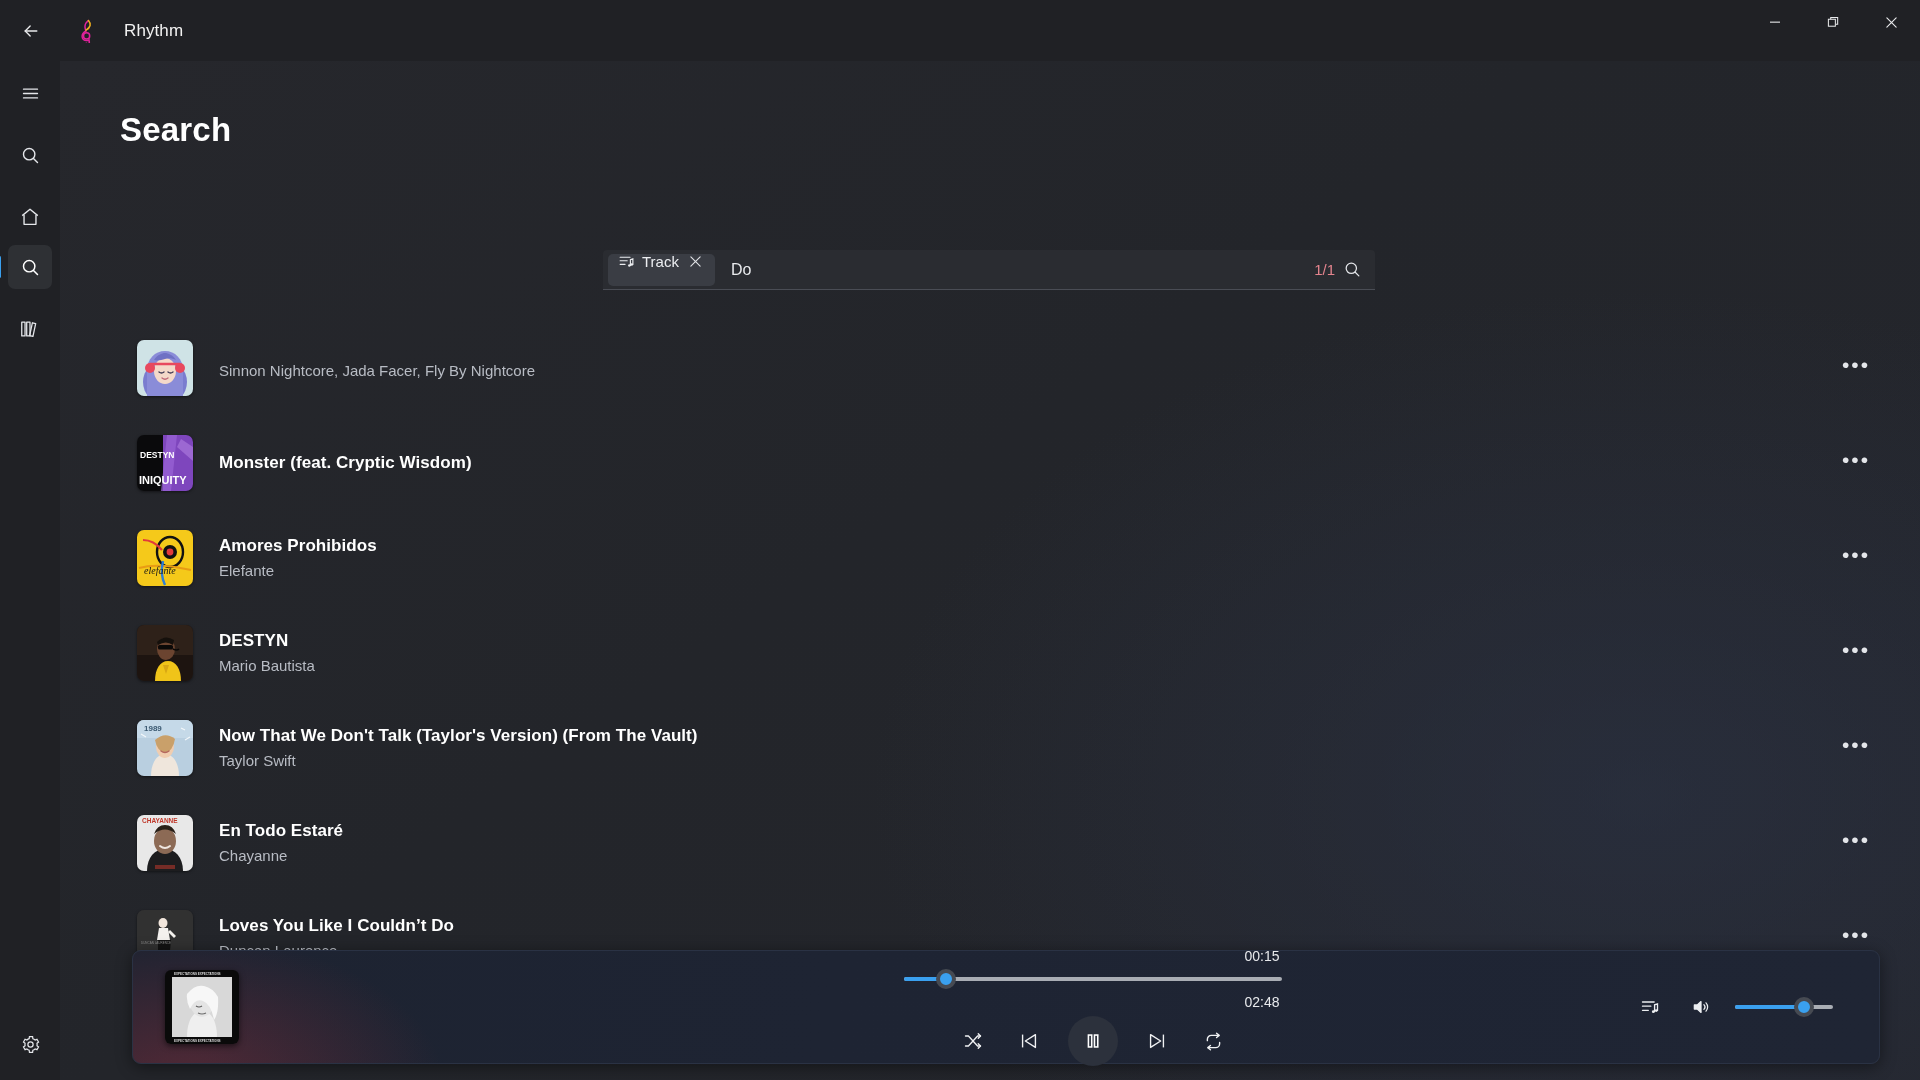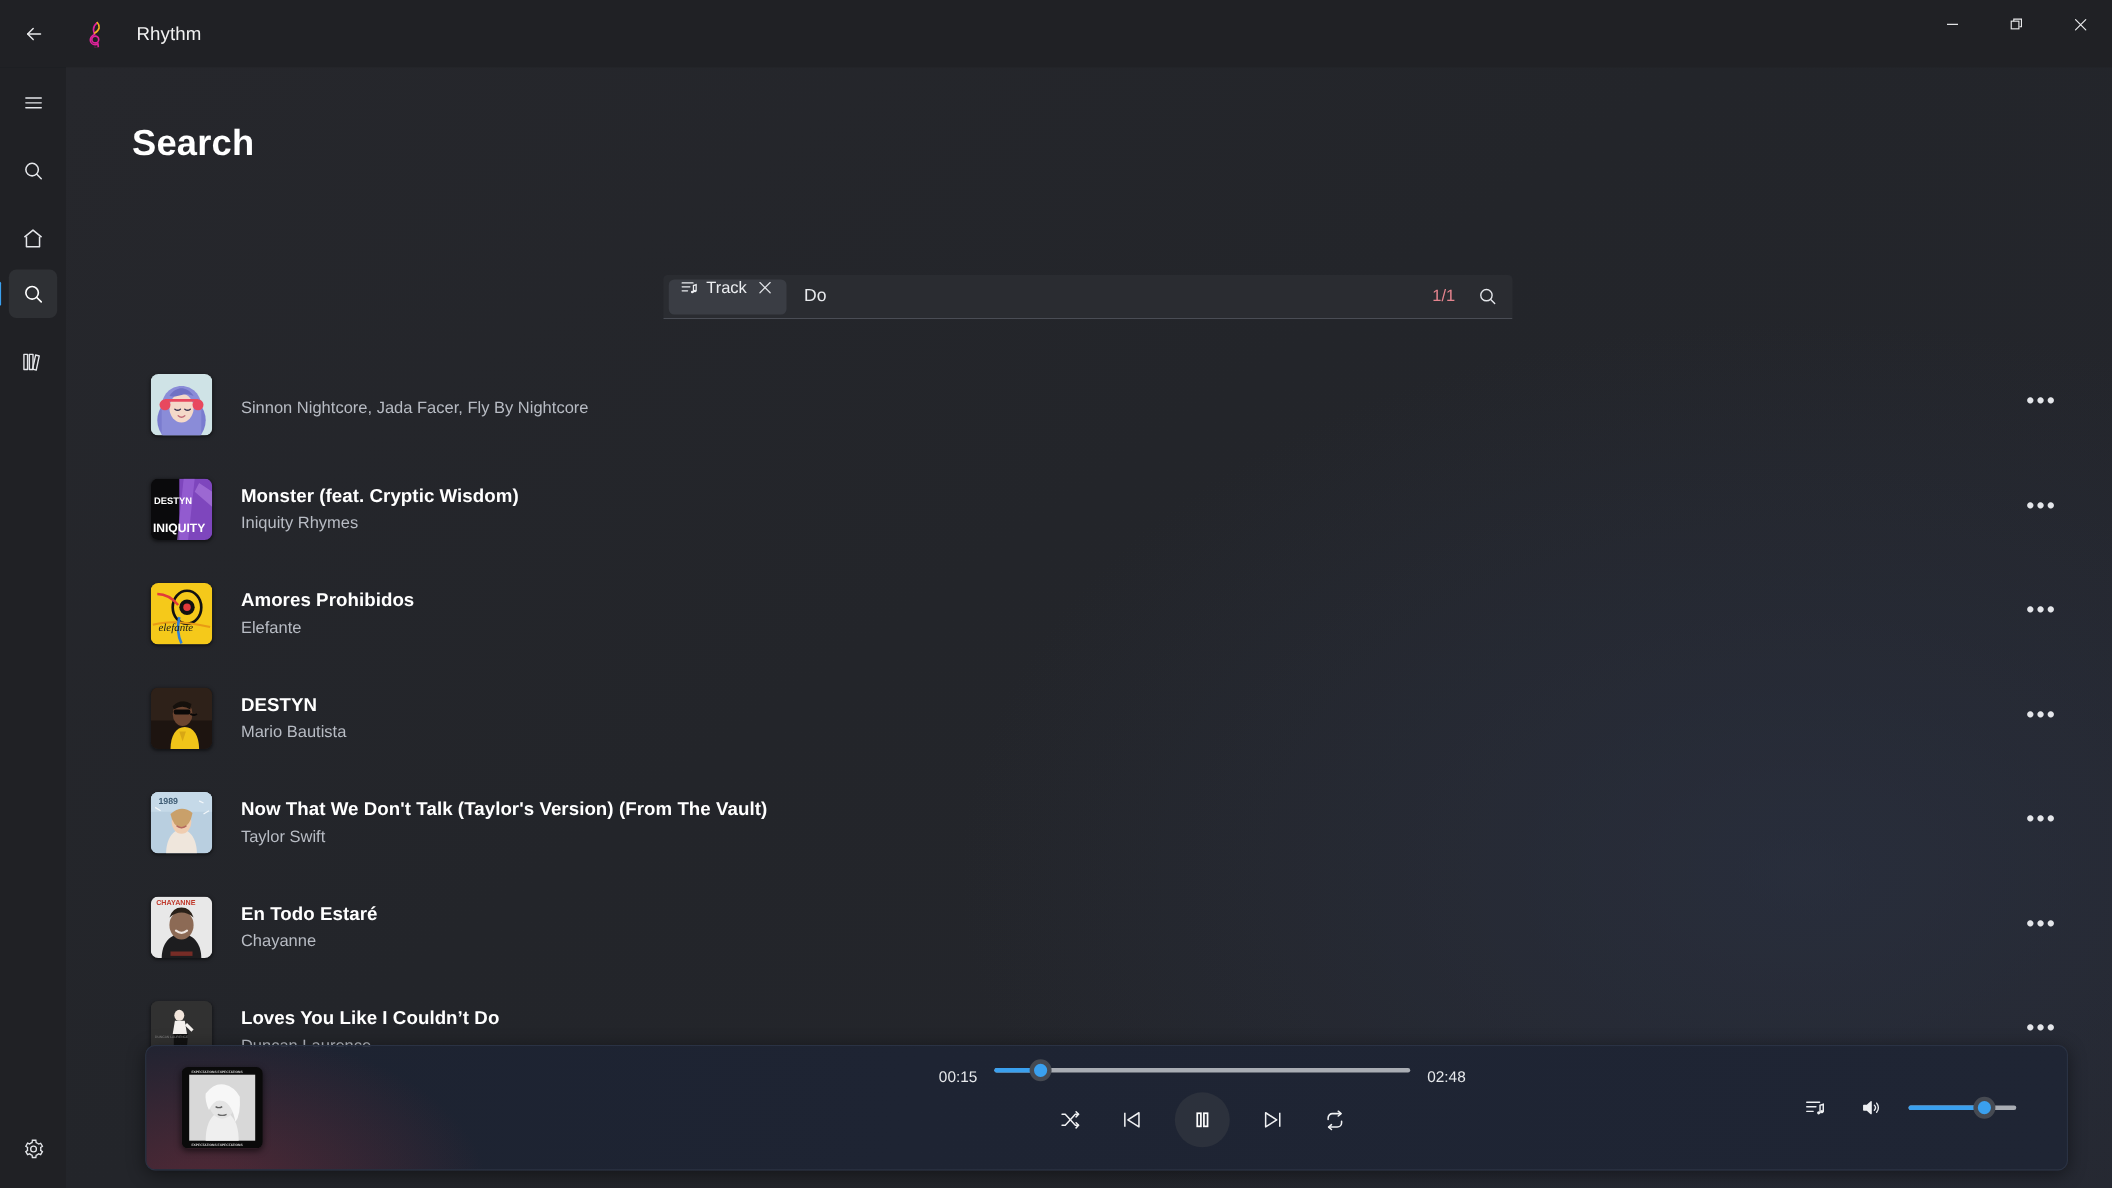--- a/index.html
+++ b/index.html
@@ -80,21 +80,21 @@
     height: 32px; background: #3a3d44; border-radius: 5px;
     display: flex; align-items: center; gap: 7px; padding: 0 9px 16px 10px;
     flex: 0 0 auto;
   }
   .chip-label { font-size: 15px; color: #eceef1; }
   .chip-x { width: 20px; height: 20px; display: flex; align-items: center; justify-content: center; }
   .search-query {
     flex: 1 1 auto; margin-left: 16px; font-size: 16px; color: #e8eaed;
     white-space: nowrap; overflow: hidden;
   }
-  .match-count { font-size: 15px; color: #e4848e; margin-right: 16px; flex: 0 0 auto; }
+  .match-count { font-size: 15px; color: #e4848e; margin-right: 4px; flex: 0 0 auto; }
   .search-go { width: 26px; height: 26px; display: flex; align-items: center; justify-content: center; margin-right: 6px; flex: 0 0 auto; }
 
   
   .results {
     position: absolute; left: 0; right: 0; top: 259px; bottom: 0;
     overflow: hidden;
   }
   .row {
     height: 95px; display: flex; align-items: center;
     padding: 0 46px 0 77px;
@@ -136,21 +136,21 @@
   .np-art {
     width: 74px; height: 74px; flex: 0 0 74px; border-radius: 6px; overflow: hidden;
     box-shadow: 0 2px 6px rgba(0,0,0,.6);
   }
   .np-art svg { display: block; width: 74px; height: 74px; }
   .np-meta { margin-left: 22px; min-width: 0; }
   .np-title { font-size: 17px; font-weight: 700; color: #fff; line-height: 1.33; max-width: 155px; }
   .np-artist { margin-top: 4px; font-size: 15px; color: #c3c7cf; }
 
   .center { flex: 1 1 auto; display: flex; flex-direction: column; align-items: center; justify-content: center; gap: 4px; }
-  .seek-row { display: flex; align-items: flex-start; gap: 13px; }
+  .seek-row { display: flex; align-items: flex-end; gap: 13px; flex-direction: column; }
   .time { font-size: 14px; color: #e7e9ec; width: 40px; text-align: center; }
   .track-rail {
     width: 378px; height: 4px; background: #a9adb4; border-radius: 2px; position: relative;
   }
   .track-fill { position: absolute; left: 0; top: 0; height: 4px; background: #3aa0ef; border-radius: 2px; }
   .thumb {
     position: absolute; top: 50%; transform: translate(-50%, -50%);
     width: 20px; height: 20px; border-radius: 50%;
     background: #3aa0ef; border: 4px solid #464a52;
   }
@@ -312,21 +312,20 @@
               <rect width="56" height="56" fill="#0a0a0c"></rect>
               <path d="M26 0h30v56H26z" fill="#7e46bd"></path>
               <path d="M30 0h10l-6 56H24z" fill="#9a63d6" opacity=".75"></path>
               <path d="M44 4l12 8v14L40 12z" fill="#b07ee0" opacity=".6"></path>
               <text x="3" y="23" font-family="Liberation Sans, sans-serif" font-size="8.5" font-weight="bold" fill="#ffffff">DESTYN</text>
               <text x="2" y="49" font-family="Liberation Sans, sans-serif" font-size="11" font-weight="bold" fill="#ffffff">INIQUITY</text>
             </svg>
           </div>
           <div class="meta">
             <div class="track-title">Monster (feat. Cryptic Wisdom)</div>
-            <div class="track-artist">Iniquity Rhymes</div>
           </div>
           <div class="row-more">•••</div>
         </div>
 
         <div class="row">
           <div class="art">
             <svg viewBox="0 0 56 56">
               <rect width="56" height="56" fill="#f5c91a"></rect>
               <ellipse cx="33" cy="22" rx="13" ry="15" fill="none" stroke="#111" stroke-width="2.4"></ellipse>
               <circle cx="33" cy="22" r="7" fill="#111"></circle>

